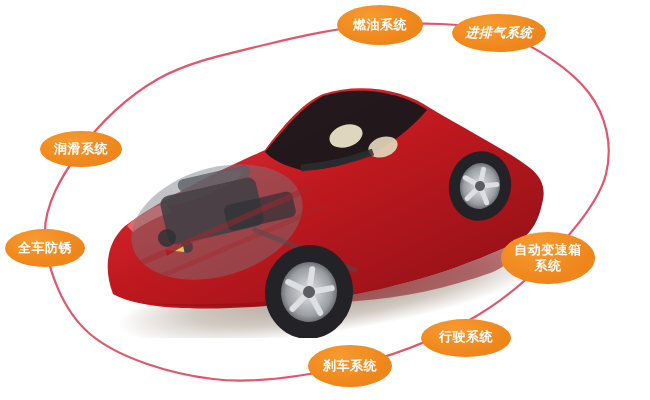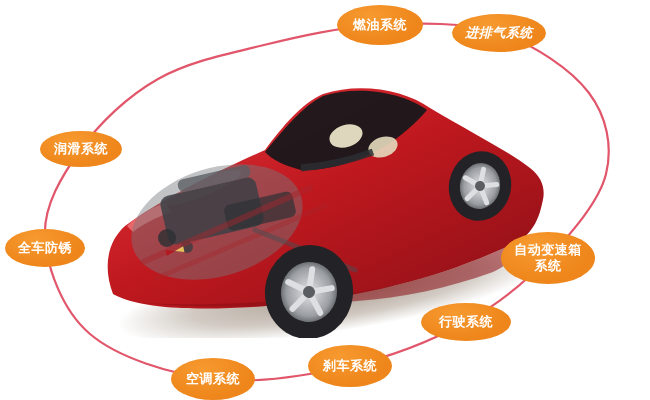--- a/index.html
+++ b/index.html
@@ -131,18 +131,17 @@
         <line x1="0" y1="0" x2="-22" y2="-7"></line>
       </g>
       <circle r="6" fill="#5a5d61"></circle>
     </g>
   </svg>
 
   <div class="oval" style="left: 380px; top: 25px; width: 86px; height: 40px;">燃油系统</div>
   <div class="oval" style="left: 499px; top: 33px; width: 94px; height: 38px; font-style: italic;">进排气系统</div>
   <div class="oval" style="left: 548px; top: 258px; width: 94px; height: 52px;">自动变速箱
 系统</div>
-  <div class="oval" style="left: 466px; top: 322px; width: 90px; height: 38px;">行驶系统</div>
+  <div class="oval" style="left: 466px; top: 338px; width: 90px; height: 38px; font-family: Liberation Mono, monospace;">行驶系统</div>
   <div class="oval" style="left: 350px; top: 366px; width: 84px; height: 42px; text-align: right;">刹车系统</div>
-  <div class="oval" style="left: 213px; top: 379px; width: 84px; height: 42px;">空调系统</div>
   <div class="oval" style="left: 45px; top: 248px; width: 80px; height: 38px;">全车防锈</div>
   <div class="oval" style="left: 81px; top: 149px; width: 82px; height: 36px; font-family: Liberation Serif, serif;">润滑系统</div>
 </div>
 
 </body></html>

